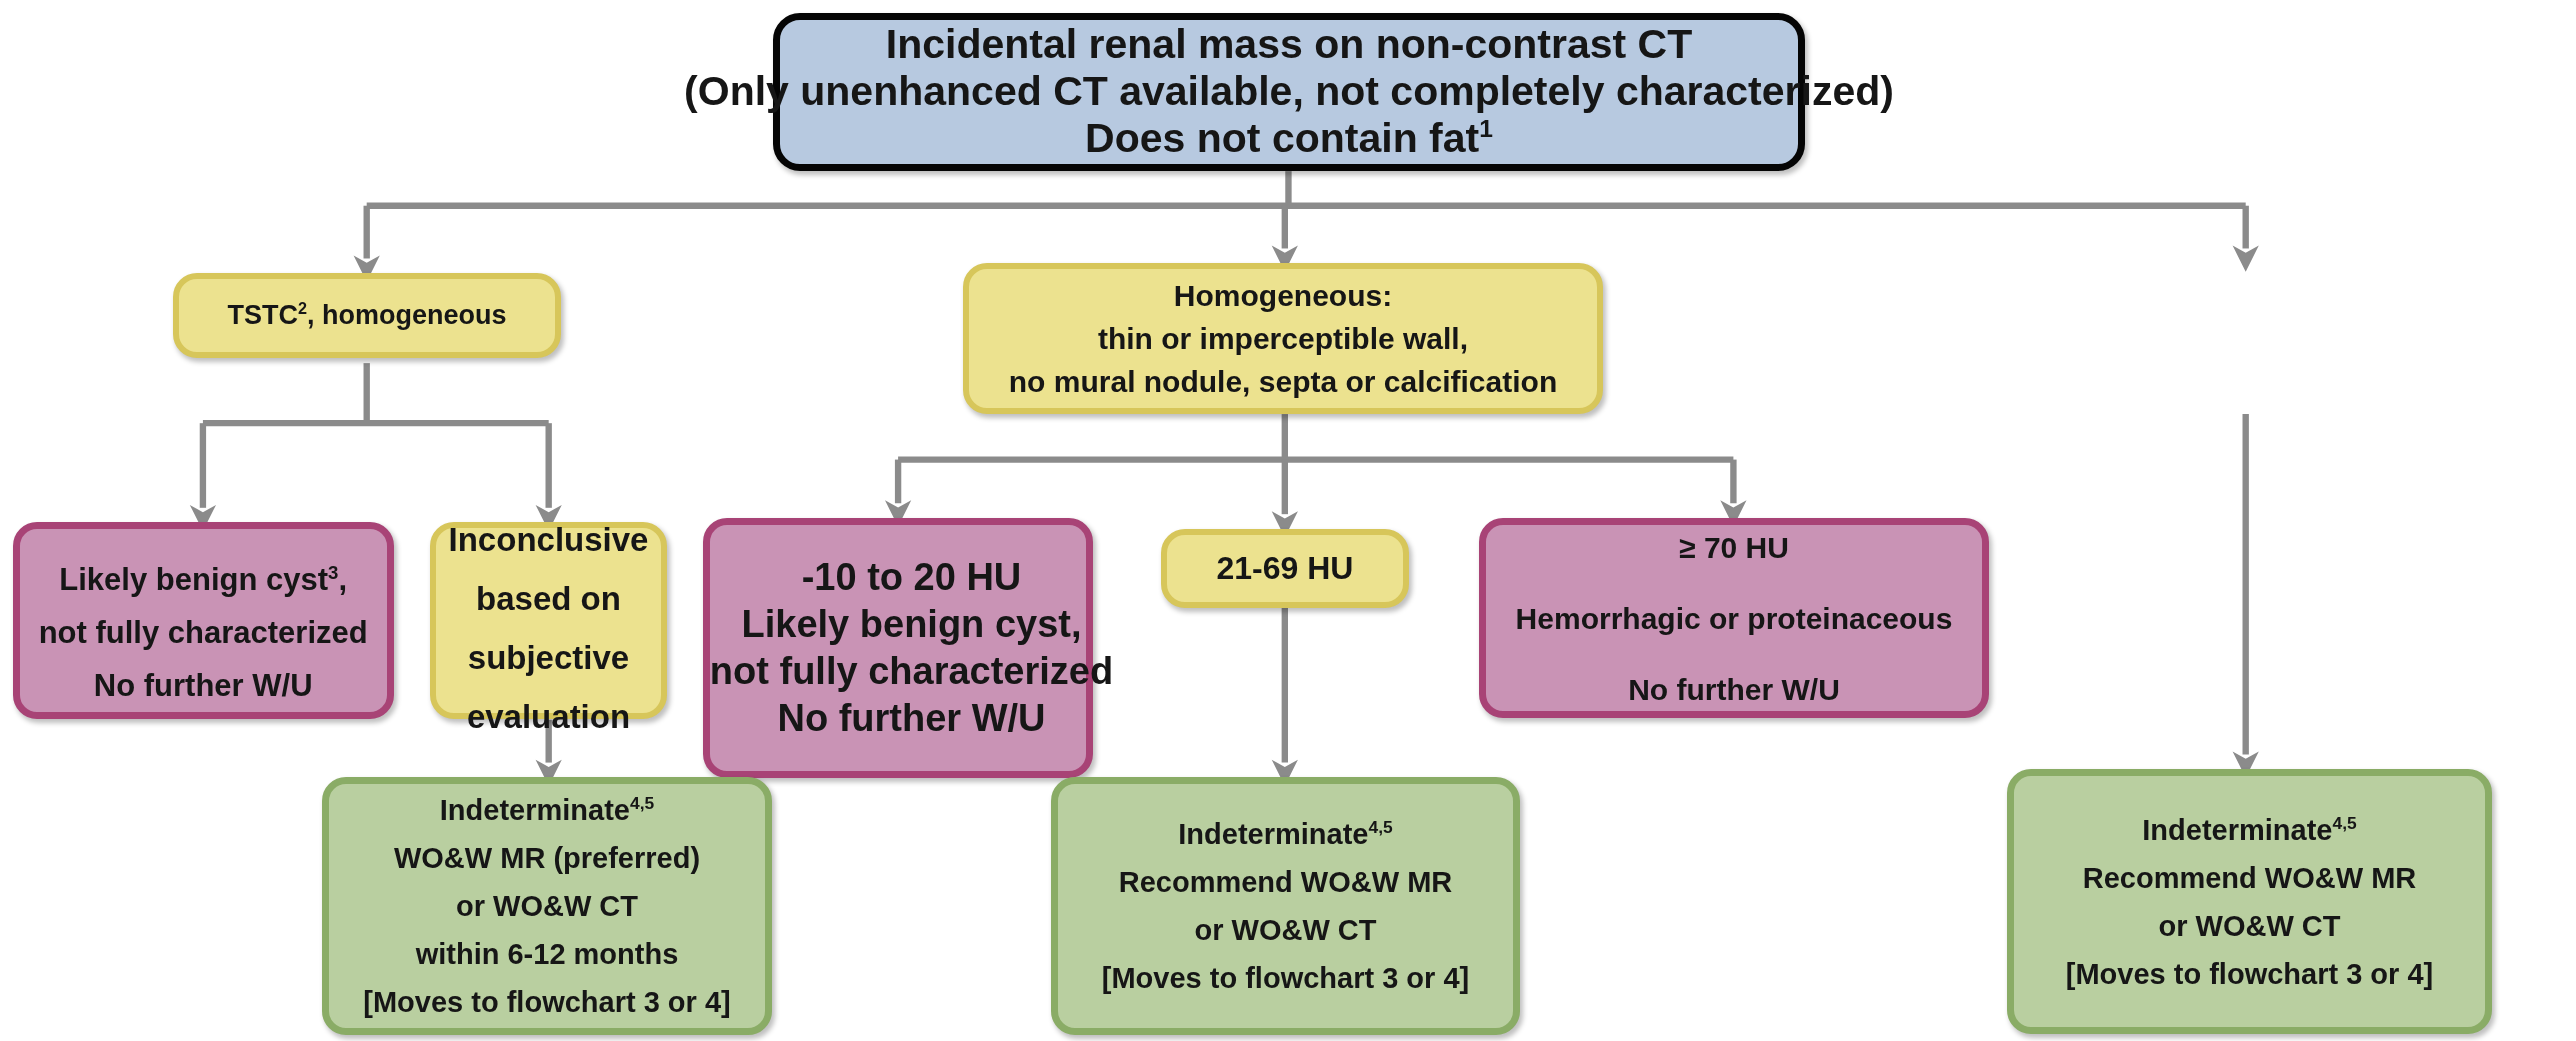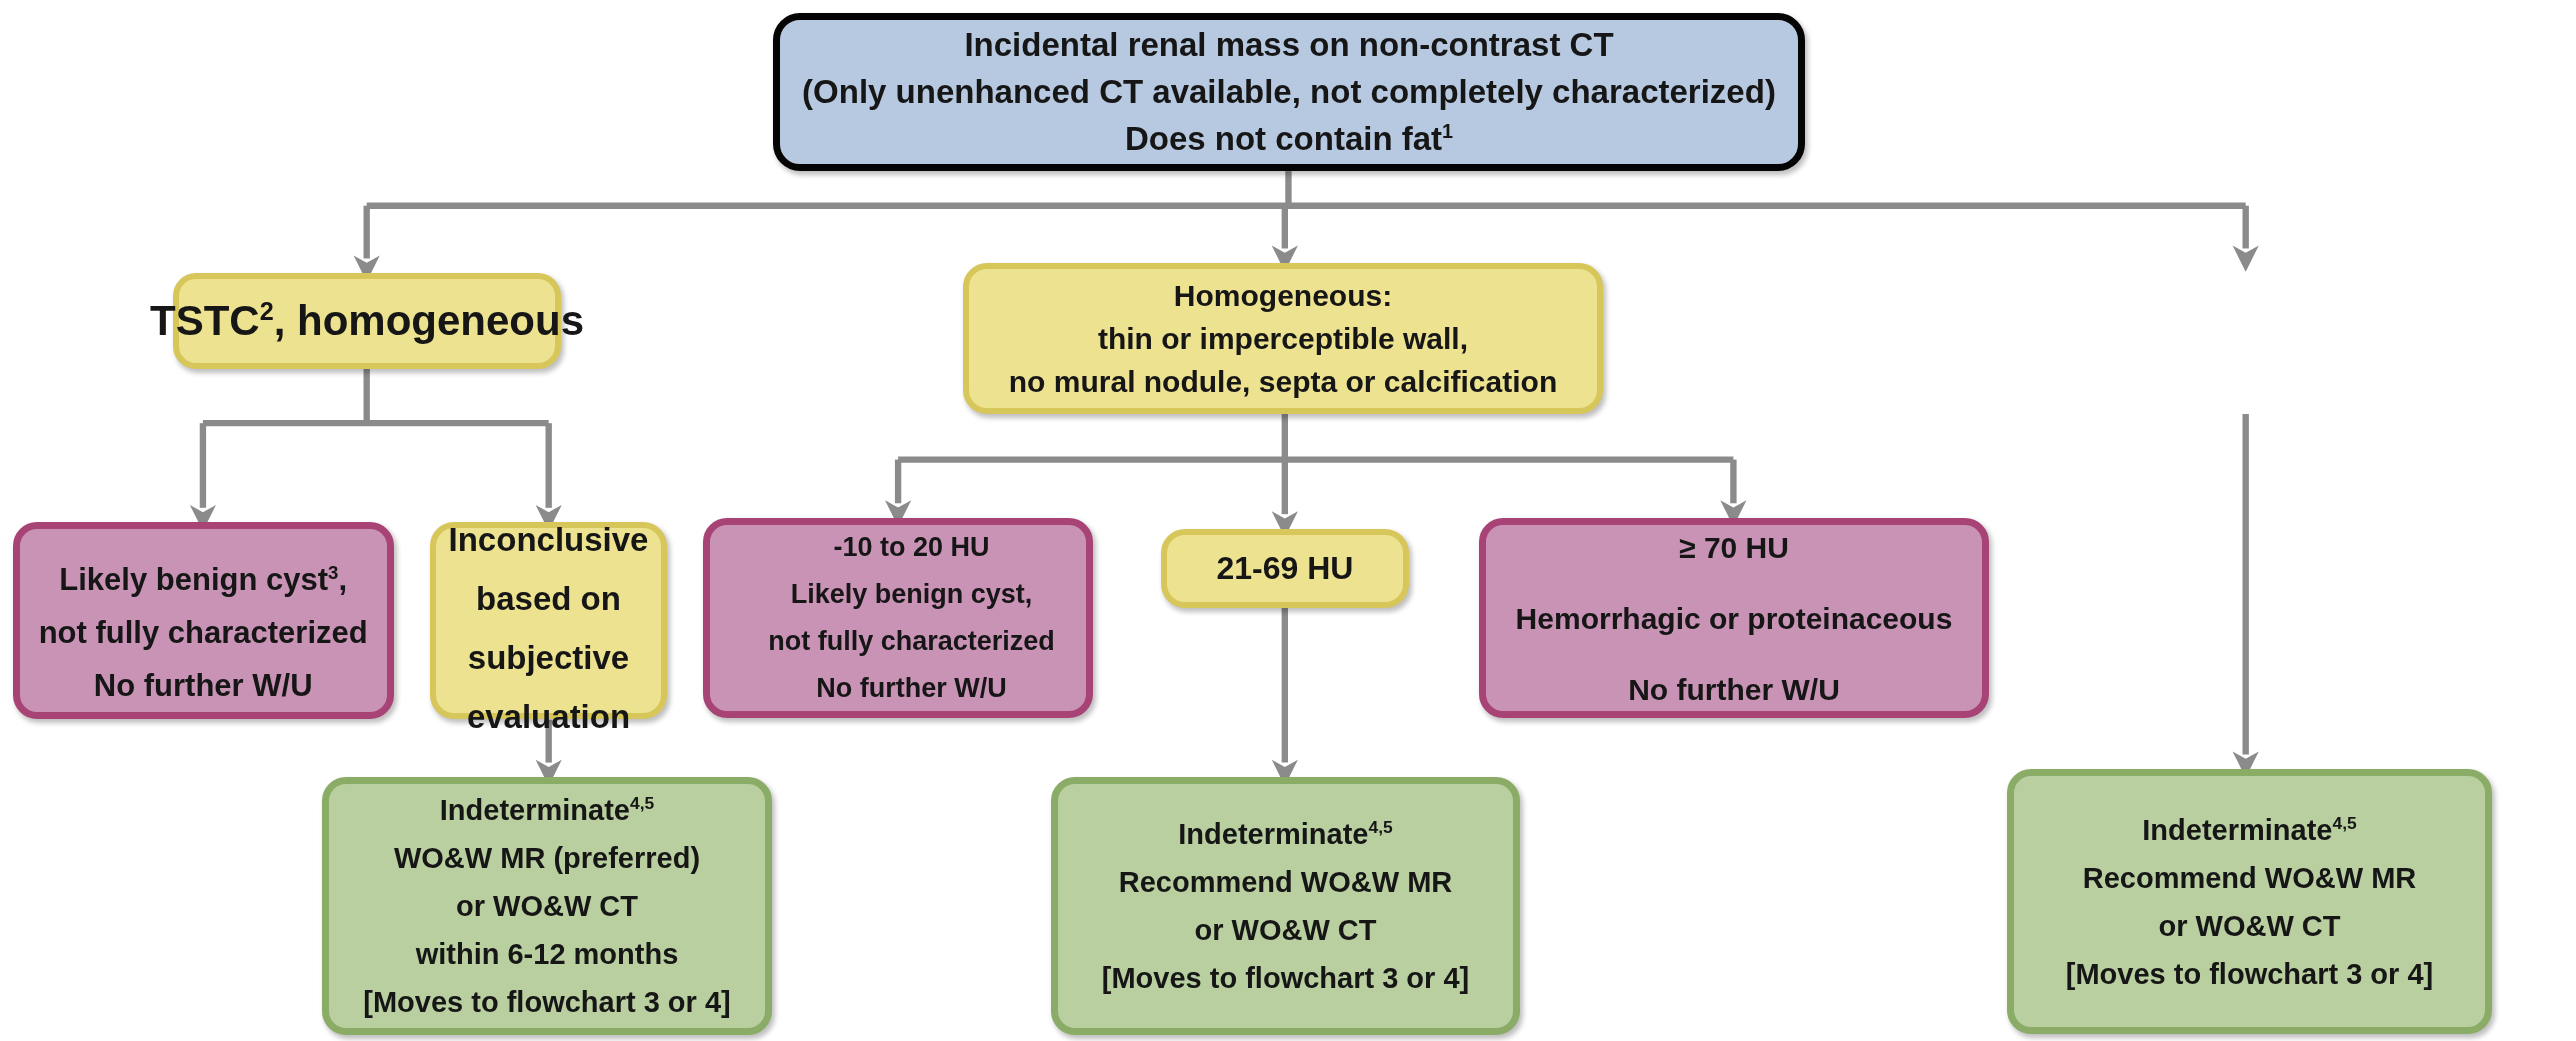--- a/index.html
+++ b/index.html
@@ -19,33 +19,33 @@
   }
   .node .line{white-space:nowrap;}
   sup{font-size:60%;line-height:0;vertical-align:super;}
   .blue {background:var(--box-blue-fill,#b7c9e0);border-color:var(--box-blue-border,#050505);border-width:7.3px;border-radius:27px;}
   .yellow{background:var(--box-yellow-fill,#ece28f);border-color:var(--box-yellow-border,#d7c65a);border-width:6.4px;}
   .pink  {background:var(--box-pink-fill,#c993b5);border-color:var(--box-pink-border,#a84376);border-width:7.3px;}
   .green {background:var(--box-green-fill,#b9cfa0);border-color:var(--box-green-border,#8aac66);border-width:7.3px;}
 
   #n-root{left:773px;top:12.7px;width:1032px;height:158px;}
   #n-root .title{font-size:38px;line-height:51px;}
-  #n-root .line{font-size:33px;line-height:47px;}
+  #n-root .line{font-size:41px;line-height:47px;}
 
-  #n-tstc{left:173px;top:273px;width:388px;height:96px;font-size:42px;border-radius:23px;}
+  #n-tstc{left:173px;top:273px;width:388px;height:85px;font-size:27px;}
   #n-homog{left:963px;top:263px;width:640px;height:151px;font-size:30px;}
   #n-homog .line{line-height:43px;}
   #n-hetero{left:1932px;top:263px;width:597px;height:151px;font-size:30px;}
   #n-hetero .line{line-height:43px;}
 
   #n-benign{left:12.7px;top:522px;width:381px;height:197px;font-size:31px;justify-content:flex-end;}
   #n-benign .line{line-height:53px;}
   #n-inconclusive{left:430px;top:522px;width:237px;height:197px;font-size:33px;}
   #n-inconclusive .line{line-height:45px;margin-top:14px;}
-  #n-hu-low{left:703px;top:518px;width:390px;height:200px;font-size:27px;padding-left:27px;}
+  #n-hu-low{left:703px;top:518px;width:390px;height:260px;font-size:38px;padding-left:27px;}
   #n-hu-low .line{line-height:47px;}
   #n-hu-mid{left:1161px;top:529px;width:248px;height:79px;font-size:32px;}
   #n-hu-high{left:1479px;top:518px;width:510px;height:200px;font-size:30px;gap:24px;}
   #n-hu-high .line{line-height:47px;}
 
   #n-indet-left{left:322px;top:777px;width:450px;height:258px;font-size:29px;}
   #n-indet-left .line{line-height:48px;}
   #n-indet-mid{left:1051px;top:777px;width:469px;height:258px;font-size:29px;}
   #n-indet-mid .line{line-height:48px;}
   #n-indet-right{left:2007px;top:769px;width:485px;height:265px;font-size:29px;}

